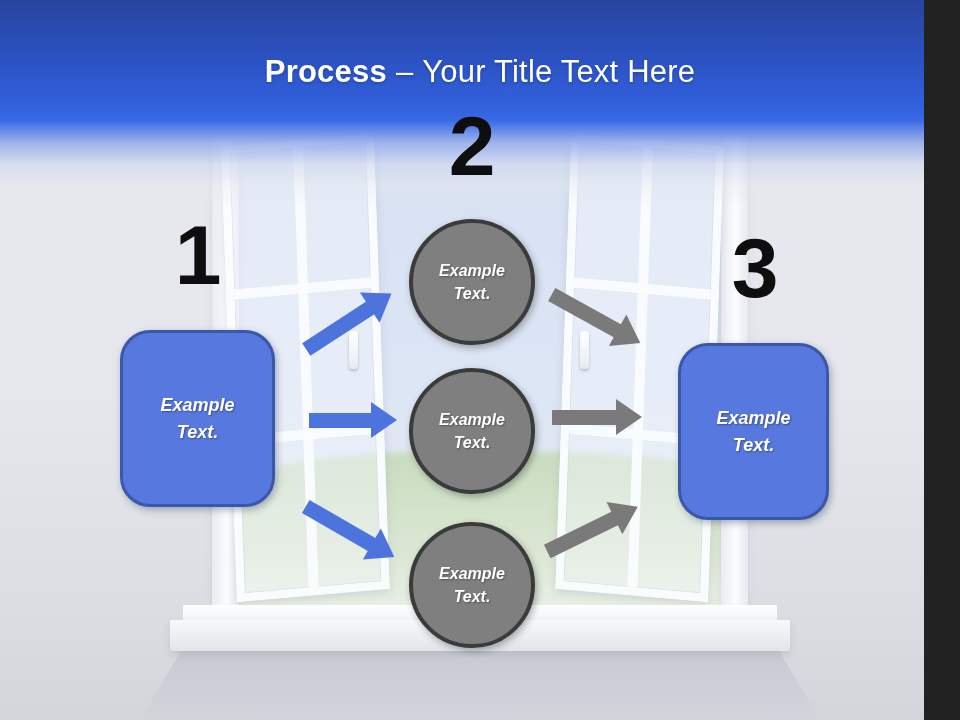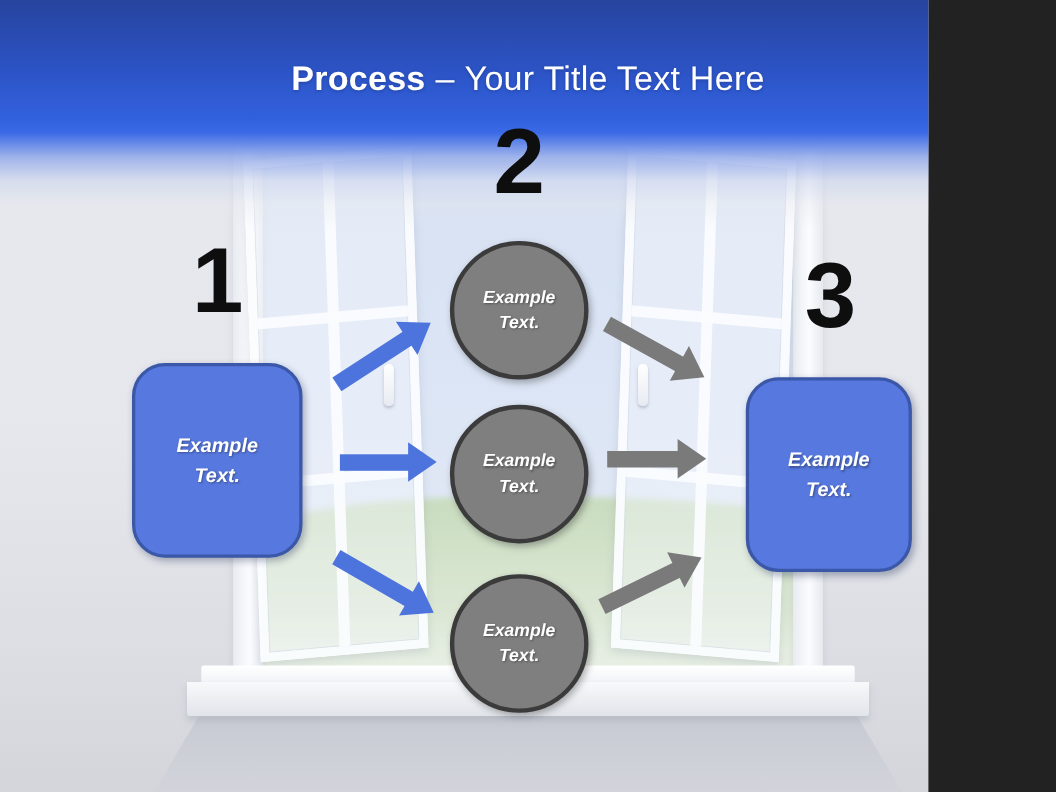--- a/index.html
+++ b/index.html
@@ -1,17 +1,17 @@
 <!DOCTYPE html>
 <html style="--header_top: #27449e; --header_blue: #3261de; --title_color: #ffffff; --number_color: #0e0e0e; --box_fill: #5778de; --box_border: #3a57a8; --circle_fill: #7f7f7f; --circle_border: #3b3b3b; --arrow_blue: #4d74dd; --arrow_gray: #7a7a7a; --sky: #cddcf3; --grass: #b9d4a6;"><head>
 <meta charset="utf-8">
 <style>
   html,body{margin:0;padding:0;background:#222;}
   #slide{
-    position:relative;width:844px;height:720px;overflow:hidden;
+    position:relative;width:924px;height:720px;overflow:hidden;
     font-family:"Liberation Sans",sans-serif;
     background:linear-gradient(180deg,#e7e9ee 0%,#e5e7ec 55%,#dcdee4 82%,#d3d5db 100%);
   }
   
   .scene{position:absolute;inset:0;z-index:1;}
   .opening{
     position:absolute;left:228px;top:135px;width:504px;height:478px;overflow:hidden;
     background:linear-gradient(180deg,var(--sky) 0%,#d6e2f6 45%,#e2ebf8 100%);
   }
   .grass{

